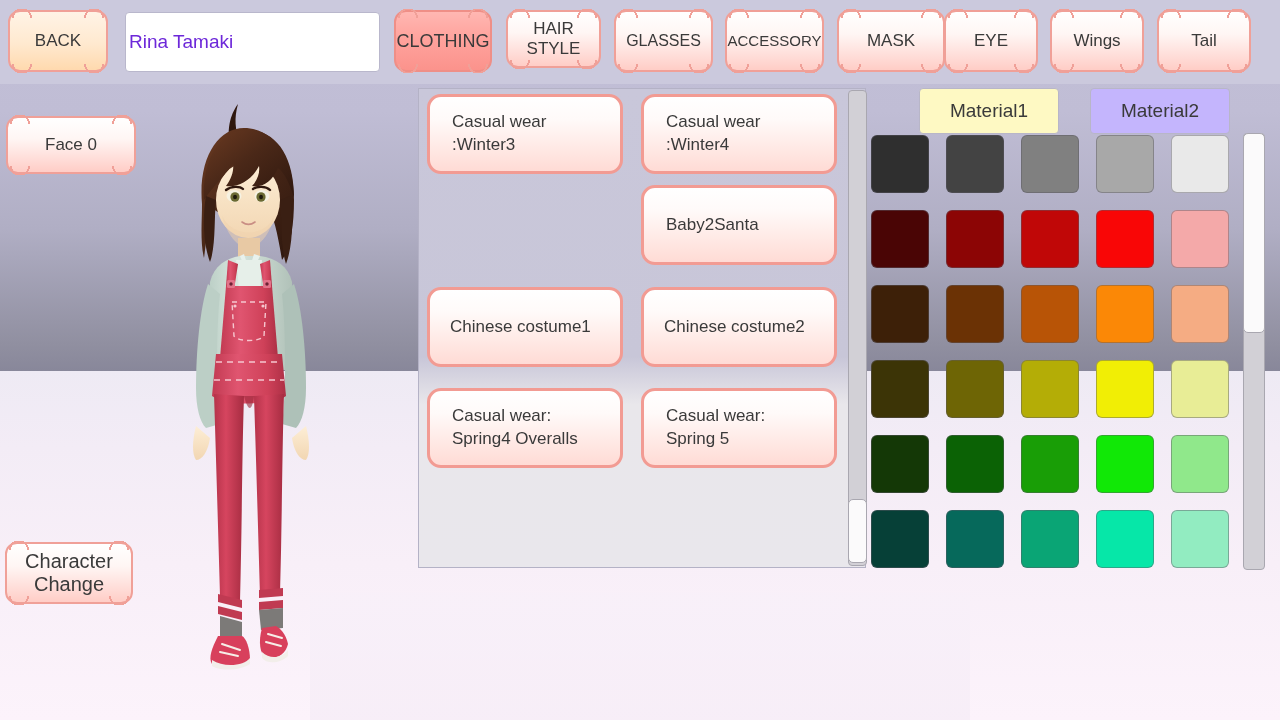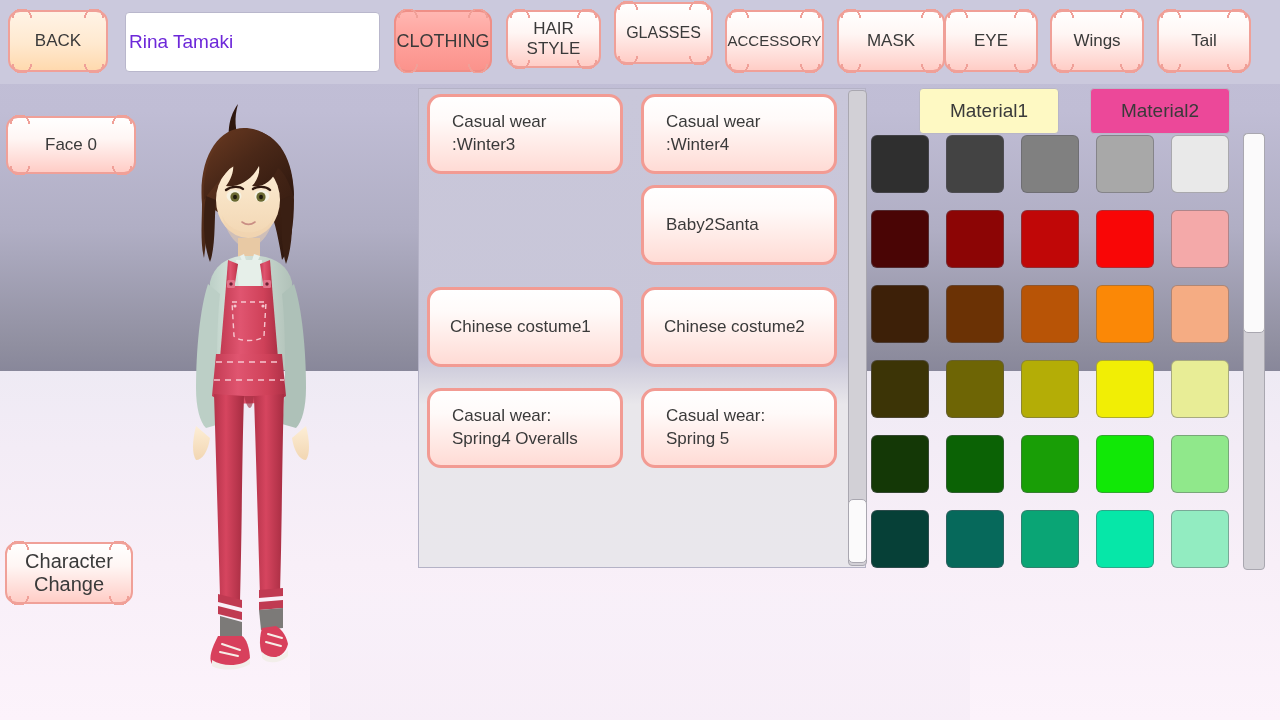--- a/index.html
+++ b/index.html
@@ -106,21 +106,21 @@
 
   
   .matbtn {
     position: absolute; width: 140px; height: 46px;
     display: flex; align-items: center; justify-content: center;
     font-size: 19px; color: #3a3a3a; border-radius: 4px;
     border: 1px solid #b8b6c8;
     -webkit-user-select: none; user-select: none;
   }
   .matbtn.active { background: #fef9c3; }
-  .matbtn.inactive { background: #ec4899; }
+  .matbtn.inactive { background: #c4b5fd; }
 
   
   #palette { position: absolute; left: 862px; top: 130px; width: 380px; height: 444px; }
   .swatch { position: absolute; width: 58px; height: 58px; border-radius: 6px; border: 1px solid rgba(90,88,100,.45); }
 </style>
 </head>
 <body>
 
 <div id="scene">
   <div id="sky"></div>
@@ -253,21 +253,21 @@
   <span>Rina Tamaki</span>
 </div>
 
 <div class="nbtn selected" style="left:394px; top:10px; width:98px; height:62px; font-size:18px;">
   <span>CLOTHING</span>
 </div>
 <div class="nbtn" style="left:506px; top:10px; width:95px; height:58px; font-size:17px;">
   <span style="white-space:pre-line;">HAIR
 STYLE</span>
 </div>
-<div class="nbtn" style="left:614px; top:2px; width:99px; height:62px; font-size:16px;">
+<div class="nbtn" style="left:614px; top:10px; width:99px; height:62px; font-size:16px;">
   <span>GLASSES</span>
 </div>
 <div class="nbtn" style="left:725px; top:10px; width:99px; height:62px; font-size:15px;">
   <span>ACCESSORY</span>
 </div>
 <div class="nbtn" style="left:837px; top:10px; width:108px; height:62px;">
   <span>MASK</span>
 </div>
 <div class="nbtn" style="left:944px; top:10px; width:94px; height:62px;">
   <span>EYE</span>

